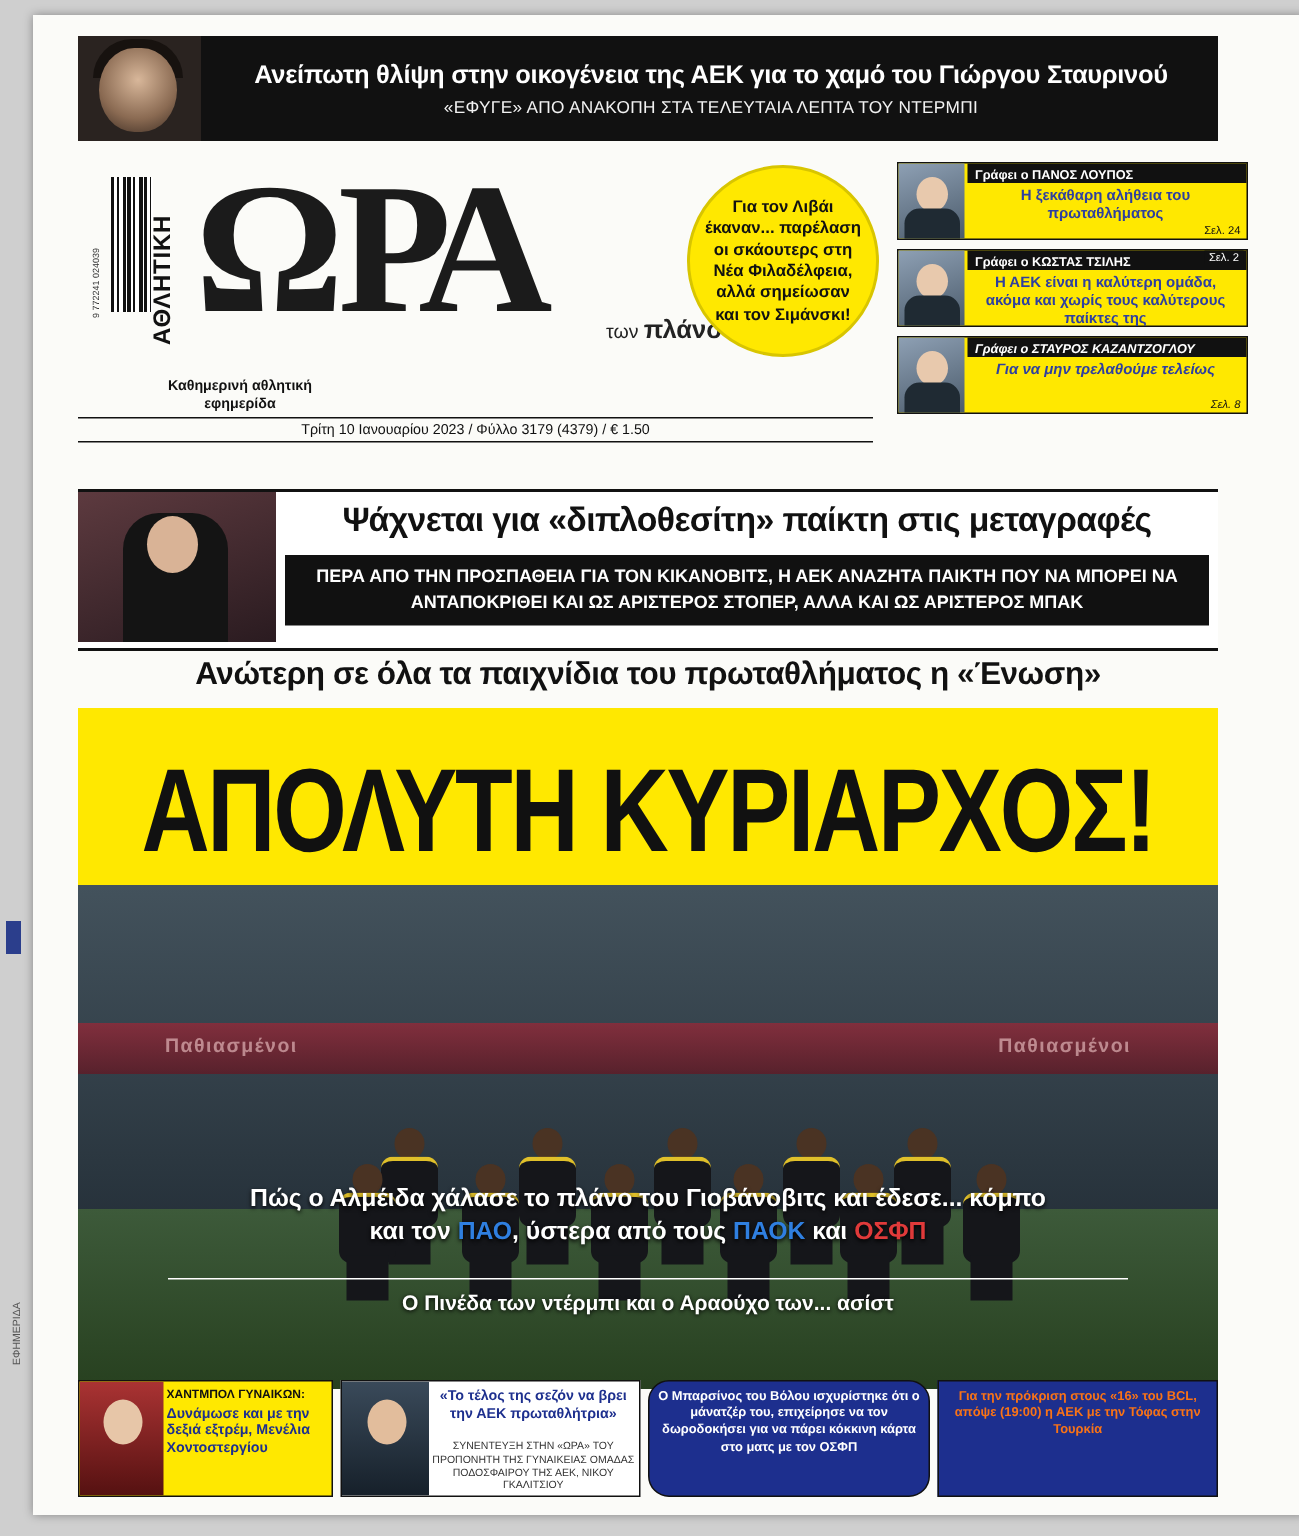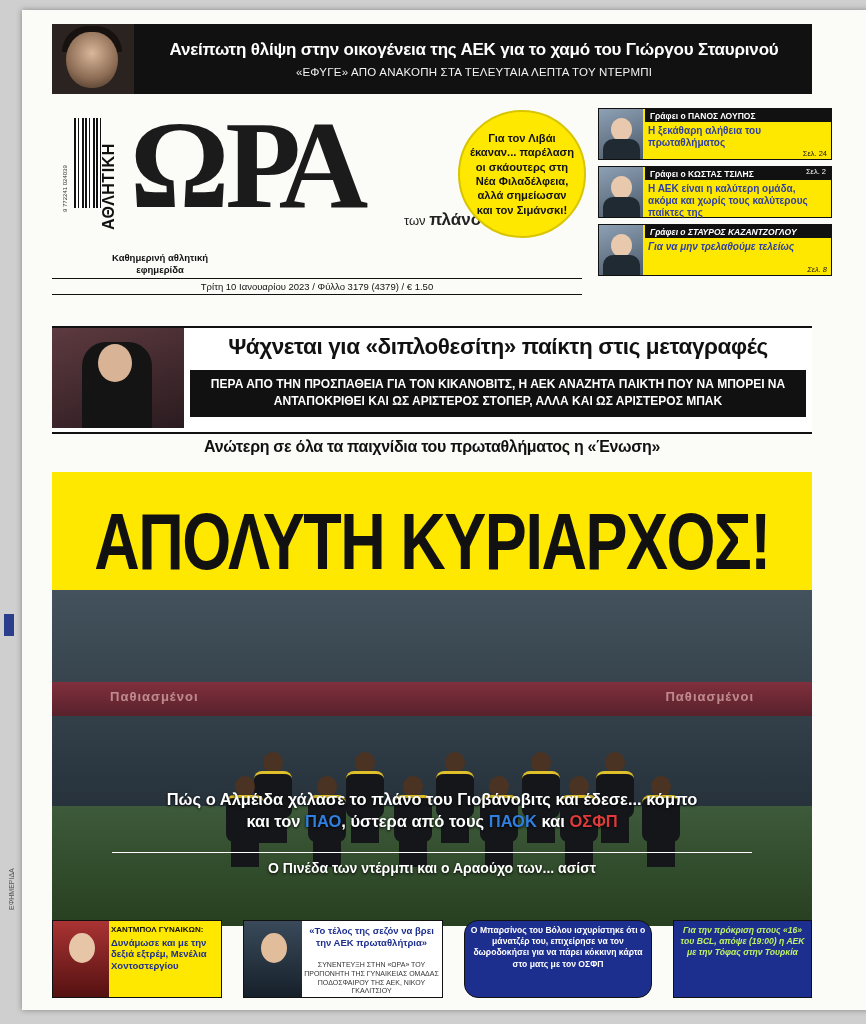--- a/index.html
+++ b/index.html
@@ -26,21 +26,21 @@
   .logo{position:absolute;left:78px;top:2px;font-family:"Liberation Serif",serif;font-weight:bold;font-size:124px;line-height:1;color:#1b1b1b;letter-spacing:-4px;}
   .logo-sub{position:absolute;left:352px;top:108px;font-size:13px;color:#222;}
   .logo-sub b{font-size:17px;}
   .subtitle-left{position:absolute;left:48px;top:150px;width:120px;font-size:9.5px;line-height:1.25;color:#111;font-weight:bold;text-align:center;}
 
   
   .circle{position:absolute;left:406px;top:8px;width:124px;height:124px;border-radius:50%;background:#ffe800;border:2px solid #d8c500;display:flex;align-items:center;justify-content:center;text-align:center;}
   .circle p{margin:0;padding:0 8px;font-size:11.2px;line-height:1.28;font-weight:bold;color:#111;}
 
   
-  .colbox{position:absolute;width:232px;height:50px;background:#ffe800;border:1px solid #111;}
+  .colbox{position:absolute;width:232px;height:50px;background:#ffe800;border:1px solid #111;text-align:center;}
   .colbox .ph{position:absolute;left:0;top:0;width:44px;height:50px;background:linear-gradient(160deg,#8ea0b4,#4b5b6b);overflow:hidden;}
   .colbox .ph .head{position:absolute;left:12px;top:9px;width:21px;height:23px;border-radius:50%;background:#e8c9ad;}
   .colbox .ph .body{position:absolute;left:4px;top:30px;width:37px;height:22px;border-radius:10px 10px 0 0;background:#1f2a33;}
   .colbox .by{position:absolute;left:46px;top:0;right:0;height:13px;background:#111;color:#fff;font-size:8.5px;font-weight:bold;display:flex;align-items:center;padding-left:5px;}
   .colbox .tx{position:absolute;left:46px;top:14px;right:2px;bottom:2px;font-size:10px;font-weight:bold;color:#2e3fa0;line-height:1.18;padding:2px 3px;}
   .selbadge{position:absolute;right:2px;bottom:1px;font-size:7.5px;color:#111;background:#ffe800;padding:0 2px;}
   .selbadge2{position:absolute;right:2px;top:0px;font-size:7.5px;color:#fff;background:#111;padding:0 3px;z-index:3;}
 
   
   .dateline{position:absolute;left:30px;top:268px;width:530px;border-top:1.5px solid #111;border-bottom:1.5px solid #111;height:15px;display:flex;align-items:center;justify-content:center;font-size:9.5px;color:#111;}
@@ -48,21 +48,21 @@
 
   
   .block2{position:absolute;left:30px;top:316px;width:760px;height:104px;border-top:2px solid #111;border-bottom:2px solid #111;background:#fff;overflow:hidden;}
   .b2photo{position:absolute;left:0;top:0;width:132px;height:100px;background:linear-gradient(160deg,#5d3a3f,#2a1b20);overflow:hidden;}
   .b2photo .man{position:absolute;left:30px;top:14px;width:70px;height:88px;background:#141414;border-radius:24px 24px 0 0;}
   .b2photo .fc{position:absolute;left:46px;top:16px;width:34px;height:38px;border-radius:50%;background:#d9b396;}
   .b2head{position:absolute;left:138px;top:6px;right:6px;text-align:center;font-weight:bold;font-size:22.5px;color:#111;letter-spacing:-.4px;}
   .b2sub{position:absolute;left:138px;top:42px;right:6px;background:#111;color:#fff;font-size:12px;line-height:1.45;text-align:center;padding:6px 8px;font-weight:bold;}
 
   
-  .kicker{position:absolute;left:30px;top:428px;width:760px;text-align:center;font-weight:bold;font-size:16px;color:#111;letter-spacing:-.3px;}
+  .kicker{position:absolute;left:30px;top:428px;width:760px;text-align:center;font-weight:bold;font-size:21px;color:#111;letter-spacing:-.3px;}
 
   
   .maintitle{position:absolute;left:30px;top:462px;width:760px;height:138px;background:#ffe800;display:flex;align-items:center;justify-content:center;}
   .maintitle span{font-family:"Liberation Sans",sans-serif;font-weight:bold;font-size:63px;color:#111;letter-spacing:-1.5px;transform:scaleY(1.25);}
 
   
   .mainphoto{position:absolute;left:30px;top:580px;width:760px;height:336px;background:linear-gradient(#43525c,#2b3740 55%,#17202a);overflow:hidden;}
   .pitch{position:absolute;left:0;bottom:0;width:100%;height:120px;background:linear-gradient(#3d5a3a,#27401f);}
   .board{position:absolute;left:0;top:92px;width:100%;height:34px;background:linear-gradient(#8e2b3a,#5e1c27);opacity:.85;}
   .boardtxt{position:absolute;top:99px;font-size:13px;color:#ffd9d9;font-weight:bold;opacity:.55;letter-spacing:1px;}
@@ -72,35 +72,35 @@
   .player .l{position:absolute;left:9px;top:61px;width:28px;height:30px;background:#15161a;}
   .player.k{bottom:54px;}
   .ftext{position:absolute;left:50px;right:50px;top:198px;text-align:center;color:#fff;font-weight:bold;font-size:16.5px;line-height:1.35;text-shadow:0 1px 3px #000;}
   .ftext .pao{color:#2f7fe0;}
   .ftext .paok{color:#2f7fe0;}
   .ftext .osfp{color:#e03a3a;}
   .fline{position:absolute;left:60px;right:60px;top:262px;border-top:1px solid #fff;}
   .ftext2{position:absolute;left:50px;right:50px;top:270px;text-align:center;color:#fff;font-weight:bold;font-size:14px;text-shadow:0 1px 3px #000;}
 
   
-  .bottom{position:absolute;left:30px;top:910px;width:760px;height:78px;display:flex;gap:21px;}
+  .bottom{position:absolute;left:30px;top:910px;width:760px;height:78px;display:flex;gap:5px;}
   .bb{position:relative;background:#fff;border:1px solid #111;overflow:hidden;}
   .bb.b1{width:168px;background:#ffe800;}
   .bb.b1 .ph{position:absolute;left:0;top:0;width:56px;height:76px;background:linear-gradient(#a33,#511);}
   .bb.b1 .ph .f{position:absolute;left:16px;top:12px;width:26px;height:30px;border-radius:50%;background:#e7c6a8;}
   .bb.b1 .cap{position:absolute;left:58px;top:4px;right:3px;font-size:8px;font-weight:bold;color:#111;}
   .bb.b1 .tx{position:absolute;left:58px;top:16px;right:3px;font-size:9.5px;font-weight:bold;color:#1d2f8e;line-height:1.2;}
   .bb.b2{width:198px;background:#fff;}
   .bb.b2 .ph{position:absolute;left:0;top:0;width:58px;height:76px;background:linear-gradient(#3a4a5a,#16202a);}
   .bb.b2 .ph .f{position:absolute;left:17px;top:12px;width:26px;height:30px;border-radius:50%;background:#e2bd9c;}
   .bb.b2 .tx{position:absolute;left:60px;top:4px;right:3px;text-align:center;font-size:9.5px;font-weight:bold;color:#1d2f8e;line-height:1.22;}
   .bb.b2 .tx2{position:absolute;left:60px;top:40px;right:3px;text-align:center;font-size:7px;color:#333;line-height:1.25;}
   .bb.b3{width:186px;background:#1d2f8e;color:#fff;border-radius:14px;}
   .bb.b3 .tx{position:absolute;inset:4px;font-size:8.6px;line-height:1.3;text-align:center;font-weight:bold;}
-  .bb.b4{flex:1;background:#1d2f8e;color:#bef264;font-style:italic;}
+  .bb.b4{flex:1;background:#1d2f8e;color:#f97316;}
   .bb.b4 .tx{position:absolute;inset:4px;font-size:8.6px;line-height:1.3;text-align:center;font-weight:bold;}
 
   .edgemark{position:absolute;left:4px;top:614px;width:10px;height:22px;background:#2b3e8c;}
   .sidecode{position:absolute;left:8px;top:838px;width:10px;height:80px;}
   .sidecode span{display:block;transform:rotate(-90deg) translate(-72px,0);transform-origin:left top;font-size:7px;color:#555;white-space:nowrap;}
 </style>
 </head>
 <body>
 
 <div class="page">

